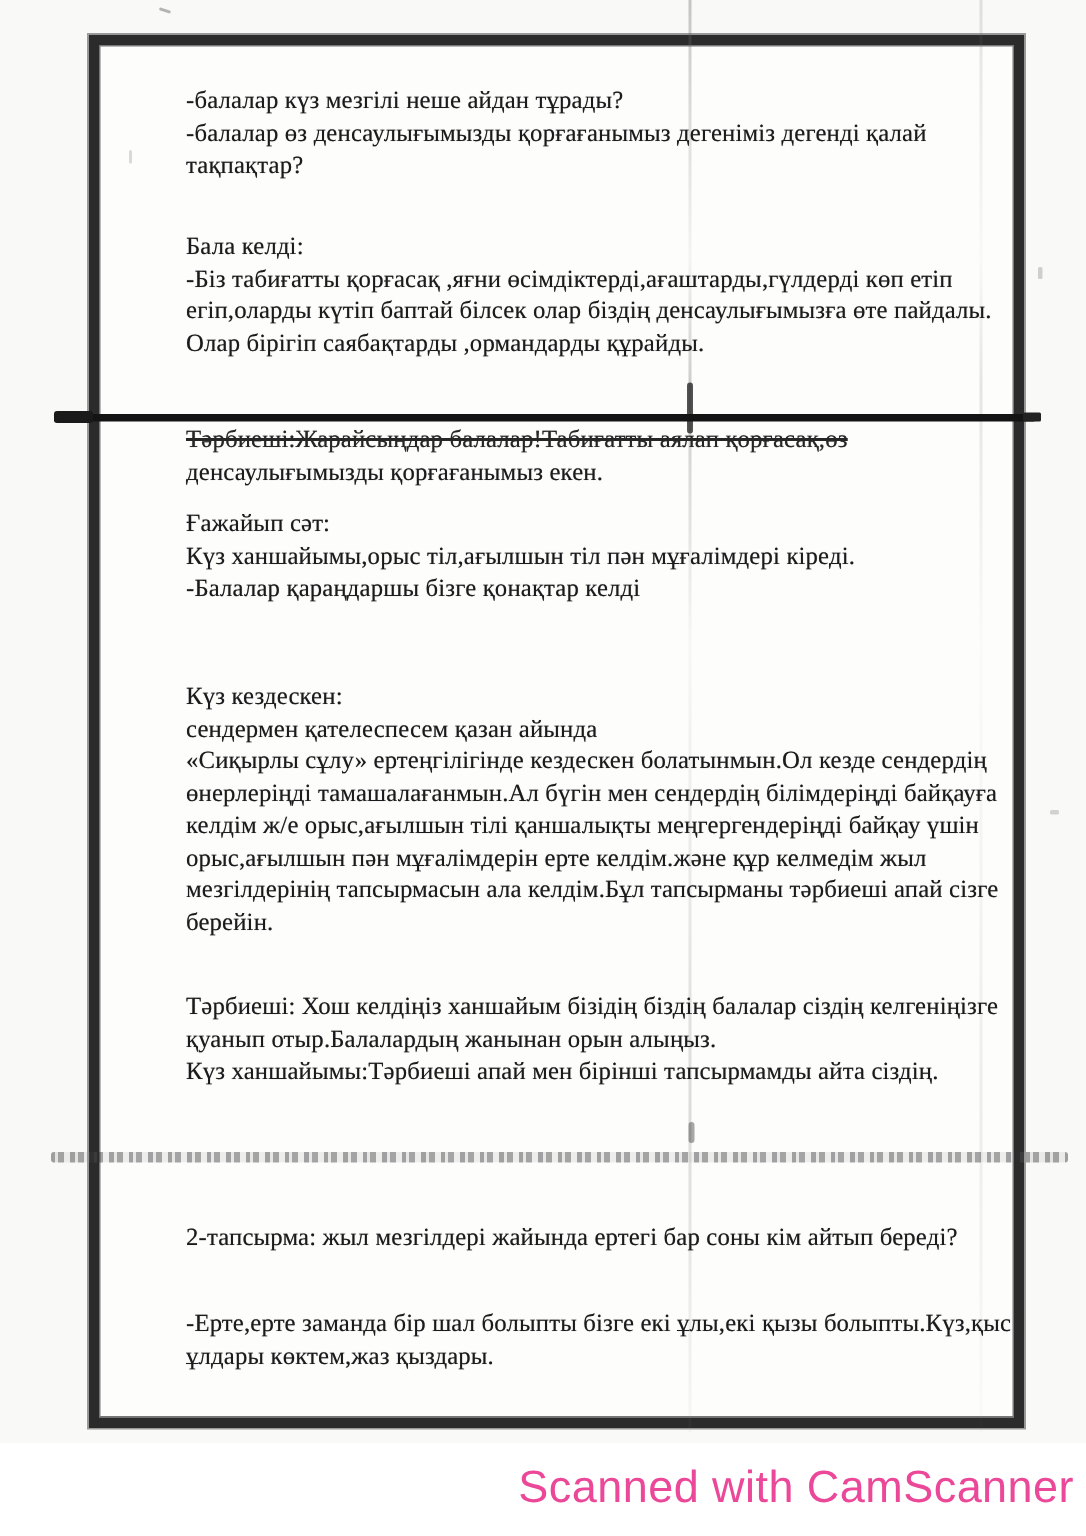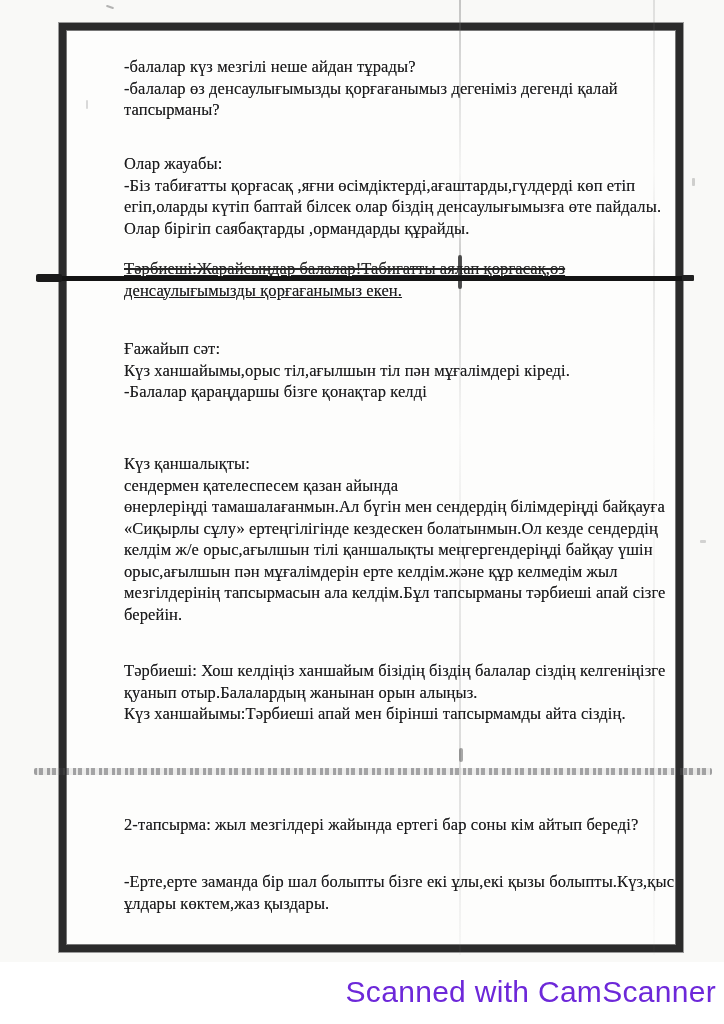--- a/index.html
+++ b/index.html
@@ -29,21 +29,21 @@
     left:124px;
     color:#1b1b1d;
     font-size:16.5px;
     line-height:21.5px;
     letter-spacing:0.1px;
     text-shadow:0 0 0.5px rgba(20,20,20,0.55);
     white-space:nowrap;
   }
   .para-questions   { top:56px;  }
   .para-child       { top:153px; }
-  .para-crossed     { top:258px;text-decoration:underline; }
+  .para-crossed     { top:282px; }
   .para-magic       { top:338px; }
   .para-queen       { top:453px; }
   .para-welcome     { top:660px; }
   .para-task1       { top:751px; left:105px; }
   .para-task2       { top:814px; }
   .para-tale        { top:871px; }
   .struck {
     text-decoration:line-through;
     text-decoration-thickness:2px;
     color:#262626;
@@ -97,66 +97,66 @@
   .speck-3 { left:86px;  top:100px; width:2px; height:9px; opacity:0.5; }
   .speck-4 { left:700px; top:540px; width:6px; height:3px; opacity:0.55; }
   .footer-strip {
     position:absolute; left:0; top:962px;
     width:724px; height:62px; background:#ffffff;
   }
   .watermark {
     position:absolute; top:975px; right:8px;
     font-family:"Liberation Sans", sans-serif;
     font-size:30px;
-    color:#6d28d9;
+    color:#ec4899;
     letter-spacing:0.3px;
   }
 </style>
 </head>
 <body>
 
 <div class="scan-sheet">
 
   <div class="frame"></div>
 
   <div class="crease crease-center"></div>
   <div class="crease crease-right"></div>
   <div class="crease-dash dash-a"></div>
   <div class="crease-dash dash-b"></div>
 
   <div class="para para-questions">
     <div>-балалар күз мезгілі неше айдан тұрады?</div>
     <div>-балалар өз денсаулығымызды қорғағанымыз дегеніміз дегенді қалай</div>
-    <div>тапсырманы?</div>
+    <div>тақпақтар?</div>
   </div>
 
   <div class="para para-child">
-    <div>Олар жауабы:</div>
+    <div>Бала келді:</div>
     <div>-Біз табиғатты қорғасақ ,яғни өсімдіктерді,ағаштарды,гүлдерді көп етіп</div>
     <div>егіп,оларды күтіп баптай білсек олар біздің денсаулығымызға өте пайдалы.</div>
     <div>Олар бірігіп саябақтарды ,ормандарды құрайды.</div>
   </div>
 
   <div class="para para-crossed">
     <div class="struck">Тәрбиеші:Жарайсыңдар балалар!Табиғатты аялап қорғасақ,өз</div>
     <div>денсаулығымызды қорғағанымыз екен.</div>
   </div>
   <div class="strike-bar"></div>
 
   <div class="para para-magic">
     <div>Ғажайып сәт:</div>
     <div>Күз ханшайымы,орыс тіл,ағылшын тіл пән мұғалімдері кіреді.</div>
     <div>-Балалар қараңдаршы бізге қонақтар келді</div>
   </div>
 
   <div class="para para-queen">
-    <div>Күз қаншалықты:</div>
+    <div>Күз кездескен:</div>
     <div>сендермен қателеспесем қазан айында</div>
+    <div>«Сиқырлы сұлу» ертеңгілігінде кездескен болатынмын.Ол кезде сендердің</div>
     <div>өнерлеріңді тамашалағанмын.Ал бүгін мен сендердің білімдеріңді байқауға</div>
-    <div>«Сиқырлы сұлу» ертеңгілігінде кездескен болатынмын.Ол кезде сендердің</div>
     <div>келдім ж/е орыс,ағылшын тілі қаншалықты меңгергендеріңді байқау үшін</div>
     <div>орыс,ағылшын пән мұғалімдерін ерте келдім.және құр келмедім жыл</div>
     <div>мезгілдерінің тапсырмасын ала келдім.Бұл тапсырманы тәрбиеші апай сізге</div>
     <div>берейін.</div>
   </div>
 
   <div class="para para-welcome">
     <div>Тәрбиеші: Хош келдіңіз ханшайым бізідің біздің балалар сіздің келгеніңізге</div>
     <div>қуанып отыр.Балалардың жанынан орын алыңыз.</div>
     <div>Күз ханшайымы:Тәрбиеші апай мен бірінші тапсырмамды айта сіздің.</div>

